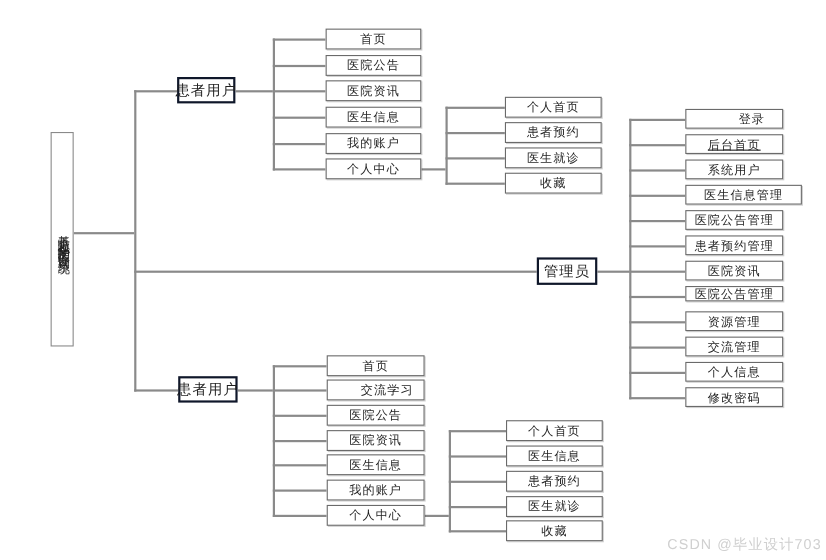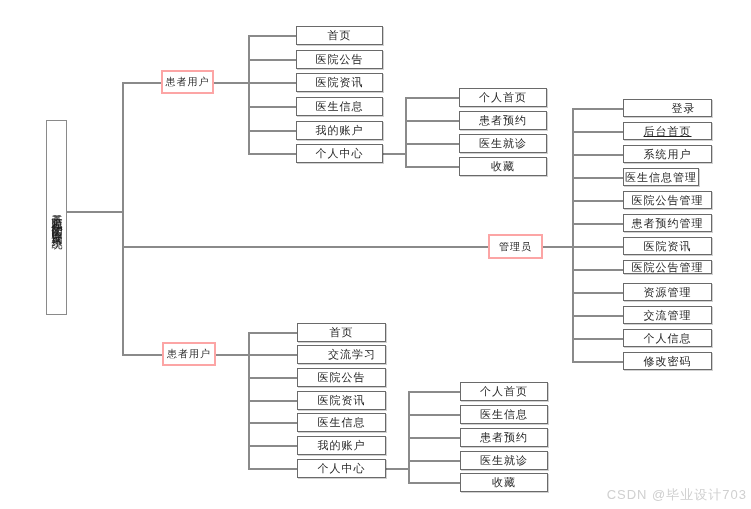--- a/index.html
+++ b/index.html
@@ -8,21 +8,21 @@
     font-family:"Liberation Sans","DejaVu Sans",sans-serif;
     color:#1f1f1f;overflow:hidden;
   }
   .box{
     position:absolute;background:#ffffff;border:1px solid #6a6a6a;
     box-shadow:1px 1px 0 rgba(0,0,0,0.18);
     display:flex;align-items:center;justify-content:center;
     font-size:11px;letter-spacing:1px;white-space:nowrap;
     box-sizing:border-box;
   }
-  .group{border:2px solid #fca5a5;box-shadow:none;font-size:10px;}
+  .group{border:2px solid #0f172a;box-shadow:none;font-size:13px;}
   .rootbox{
     border:1px solid #8a8a8a;box-shadow:none;
     writing-mode:vertical-lr;text-orientation:upright;
     font-size:11px;letter-spacing:2px;line-height:21px;
   }
   .hline{position:absolute;height:2px;background:#8a8a8a;}
   .vline{position:absolute;width:2px;background:#8a8a8a;}
   .watermark{
     position:absolute;top:486px;right:4px;
     font-size:13px;letter-spacing:1px;color:#d0d0d0;
@@ -100,21 +100,21 @@
 
   <div class="box" style="left:459px;top:88px;width:88px;height:19px;">个人首页</div>
   <div class="box" style="left:459px;top:111px;width:88px;height:19px;">患者预约</div>
   <div class="box" style="left:459px;top:134px;width:88px;height:19px;">医生就诊</div>
   <div class="box" style="left:459px;top:157px;width:88px;height:19px;">收藏</div>
 
   <div class="box group" style="left:488px;top:234px;width:55px;height:25px;">管理员</div>
   <div class="box" style="left:623px;top:99px;width:89px;height:18px;padding-left:32px;">登录</div>
   <div class="box" style="left:623px;top:122px;width:89px;height:18px;text-decoration:underline;">后台首页</div>
   <div class="box" style="left:623px;top:145px;width:89px;height:18px;">系统用户</div>
-  <div class="box" style="left:623px;top:168px;width:76px;height:18px;">医生信息管理</div>
+  <div class="box" style="left:623px;top:168px;width:106px;height:18px;">医生信息管理</div>
   <div class="box" style="left:623px;top:191px;width:89px;height:18px;">医院公告管理</div>
   <div class="box" style="left:623px;top:214px;width:89px;height:18px;">患者预约管理</div>
   <div class="box" style="left:623px;top:237px;width:89px;height:18px;">医院资讯</div>
   <div class="box" style="left:623px;top:260px;width:89px;height:14px;">医院公告管理</div>
   <div class="box" style="left:623px;top:283px;width:89px;height:18px;">资源管理</div>
   <div class="box" style="left:623px;top:306px;width:89px;height:18px;">交流管理</div>
   <div class="box" style="left:623px;top:329px;width:89px;height:18px;">个人信息</div>
   <div class="box" style="left:623px;top:352px;width:89px;height:18px;">修改密码</div>
 
   <div class="box group" style="left:162px;top:342px;width:54px;height:24px;">患者用户</div>

